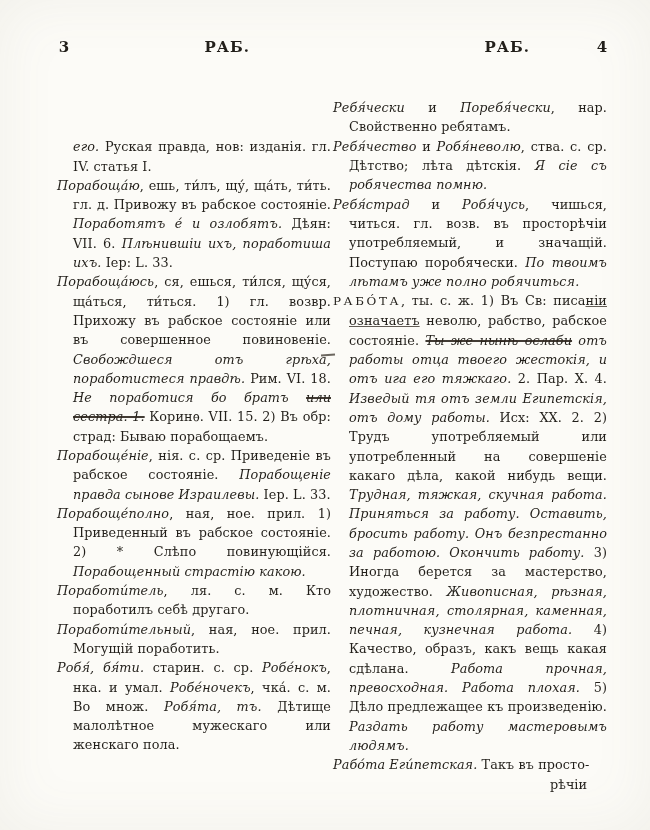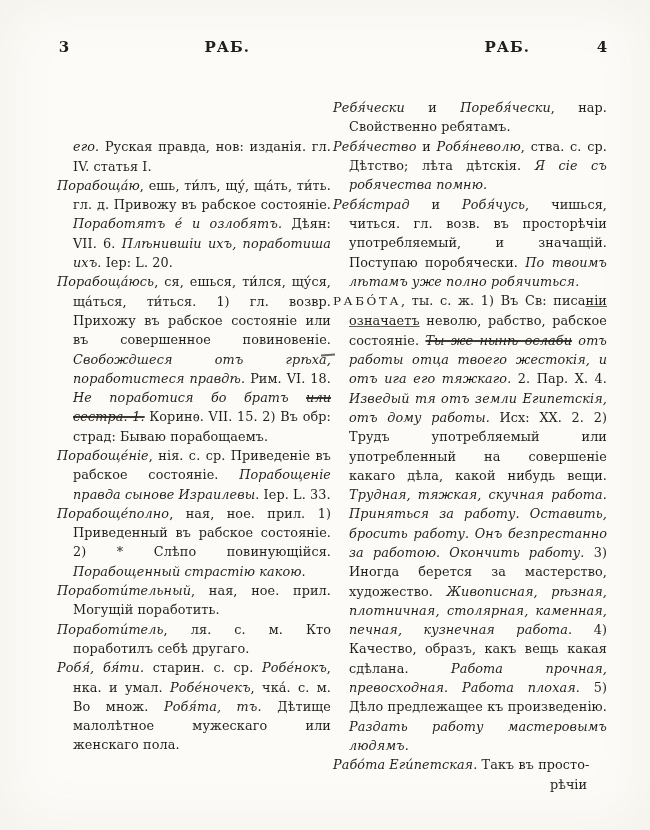--- a/index.html
+++ b/index.html
@@ -55,26 +55,26 @@
   <div class="hdr">
     <div class="pn pn-l">3</div>
     <div class="rh rh-l">РАБ.</div>
     <div class="rh rh-r">РАБ.</div>
     <div class="pn pn-r">4</div>
   </div>
 
   <div class="cols">
     <div class="col" id="col-left">
         <p class="para cont"><span class="run it">его. </span><span class="run rm">Руская правда, нов: изданія. гл. IV. статья I.</span></p>
-        <p class="para entry"><span class="run it">Порабоща́ю</span><span class="run rm">, ешь, ти́лъ, щу́, ща́ть, ти́ть. гл. д. Привожу въ рабское состояніе. </span><span class="run it">Поработятъ е́ и озлобятъ.</span><span class="run rm"> Дѣян: VII. 6. </span><span class="run it">Плѣнившіи ихъ, поработиша ихъ.</span><span class="run rm"> Іер: L. 20.</span></p>
+        <p class="para entry"><span class="run it">Порабоща́ю</span><span class="run rm">, ешь, ти́лъ, щу́, ща́ть, ти́ть. гл. д. Привожу въ рабское состояніе. </span><span class="run it">Поработятъ е́ и озлобятъ.</span><span class="run rm"> Дѣян: VII. 6. </span><span class="run it">Плѣнившіи ихъ, поработиша ихъ.</span><span class="run rm"> Іер: L. 33.</span></p>
         <p class="para entry"><span class="run it">Порабоща́юсь</span><span class="run rm">, ся, ешься, ти́лся, щу́ся, ща́ться, ти́ться. 1) гл. возвр. Прихожу въ рабское состояніе или въ совершенное повиновеніе. </span><span class="run it">Свобождшеся отъ грѣха, поработистеся правдѣ.</span><span class="run rm"> Рим. VI. 18. </span><span class="run it">Не поработися бо братъ </span><span class="run it st">или сестра. 1.</span><span class="run rm"> Коринѳ. VII. 15. 2) Въ обр: страд: Бываю порабощаемъ.</span></p>
         <p class="para entry"><span class="run it">Порабоще́ніе</span><span class="run rm">, нія. с. ср. Приведеніе въ рабское состояніе. </span><span class="run it">Порабощеніе правда сынове Израилевы.</span><span class="run rm"> Іер. L. 33.</span></p>
         <p class="para entry"><span class="run it">Порабоще́полно</span><span class="run rm">, ная, ное. прил. 1) Приведенный въ рабское состояніе. 2) * Слѣпо повинующійся. </span><span class="run it">Порабощенный страстію какою.</span></p>
+        <p class="para entry"><span class="run it">Поработи́тель</span><span class="run rm">, ля. с. м. Кто поработилъ себѣ другаго.</span></p>
         <p class="para entry"><span class="run it">Поработи́тельный</span><span class="run rm">, ная, ное. прил. Могущій поработить.</span></p>
-        <p class="para entry"><span class="run it">Поработи́тель</span><span class="run rm">, ля. с. м. Кто поработилъ себѣ другаго.</span></p>
         <p class="para entry"><span class="run it">Робя́, бя́ти.</span><span class="run rm"> старин. с. ср. </span><span class="run it">Робе́нокъ</span><span class="run rm">, нка. и умал. </span><span class="run it">Робе́ночекъ</span><span class="run rm">, чка́. с. м. Во множ. </span><span class="run it">Робя́та, тъ.</span><span class="run rm"> Дѣтище малолѣтное мужескаго или женскаго пола.</span></p>
       </div>
     <div class="col" id="col-right">
       <div class="pen-dash"></div>
         <p class="para entry"><span class="run it">Ребя́чески</span><span class="run rm"> и </span><span class="run it">Поребя́чески</span><span class="run rm">, нар. Свойственно ребятамъ.</span></p>
         <p class="para entry"><span class="run it">Ребя́чество</span><span class="run rm"> и </span><span class="run it">Робя́неволю</span><span class="run rm">, ства. с. ср. Дѣтство; лѣта дѣтскія. </span><span class="run it">Я сіе съ робячества помню.</span></p>
         <p class="para entry"><span class="run it">Ребя́страд</span><span class="run rm"> и </span><span class="run it">Робя́чусь</span><span class="run rm">, чишься, читься. гл. возв. въ просторѣчіи употребляемый, и значащій. Поступаю поробячески. </span><span class="run it">По твоимъ лѣтамъ уже полно робячиться.</span></p>
         <p class="para entry"><span class="run rm sc">РАБО́ТА</span><span class="run rm">, ты. с. ж. 1) Въ Св: писа</span><span class="run rm un">ніи означаетъ</span><span class="run rm"> неволю, рабство, рабское состояніе. </span><span class="run it st">Ты же нынѣ ослаби</span><span class="run it"> отъ работы отца твоего жестокія, и отъ ига его тяжкаго.</span><span class="run rm"> 2. Пар. X. 4. </span><span class="run it">Изведый тя отъ земли Египетскія, отъ дому работы.</span><span class="run rm"> Исх: XX. 2. 2) Трудъ употребляемый или употребленный на совершеніе какаго дѣла, какой нибудь вещи. </span><span class="run it">Трудная, тяжкая, скучная работа. Приняться за работу. Оставить, бросить работу. Онъ безпрестанно за работою. Окончить работу.</span><span class="run rm"> 3) Иногда берется за мастерство, художество. </span><span class="run it">Живописная, рѣзная, плотничная, столярная, каменная, печная, кузнечная работа.</span><span class="run rm"> 4) Качество, образъ, какъ вещь какая сдѣлана. </span><span class="run it">Работа прочная, превосходная. Работа плохая.</span><span class="run rm"> 5) Дѣло предлежащее къ произведенію. </span><span class="run it">Раздать работу мастеровымъ людямъ.</span></p>
         <p class="para entry"><span class="run it">Рабо́та Еги́петская.</span><span class="run rm"> Такъ въ просто-</span></p>
         <div class="catchword">рѣчіи</div>

